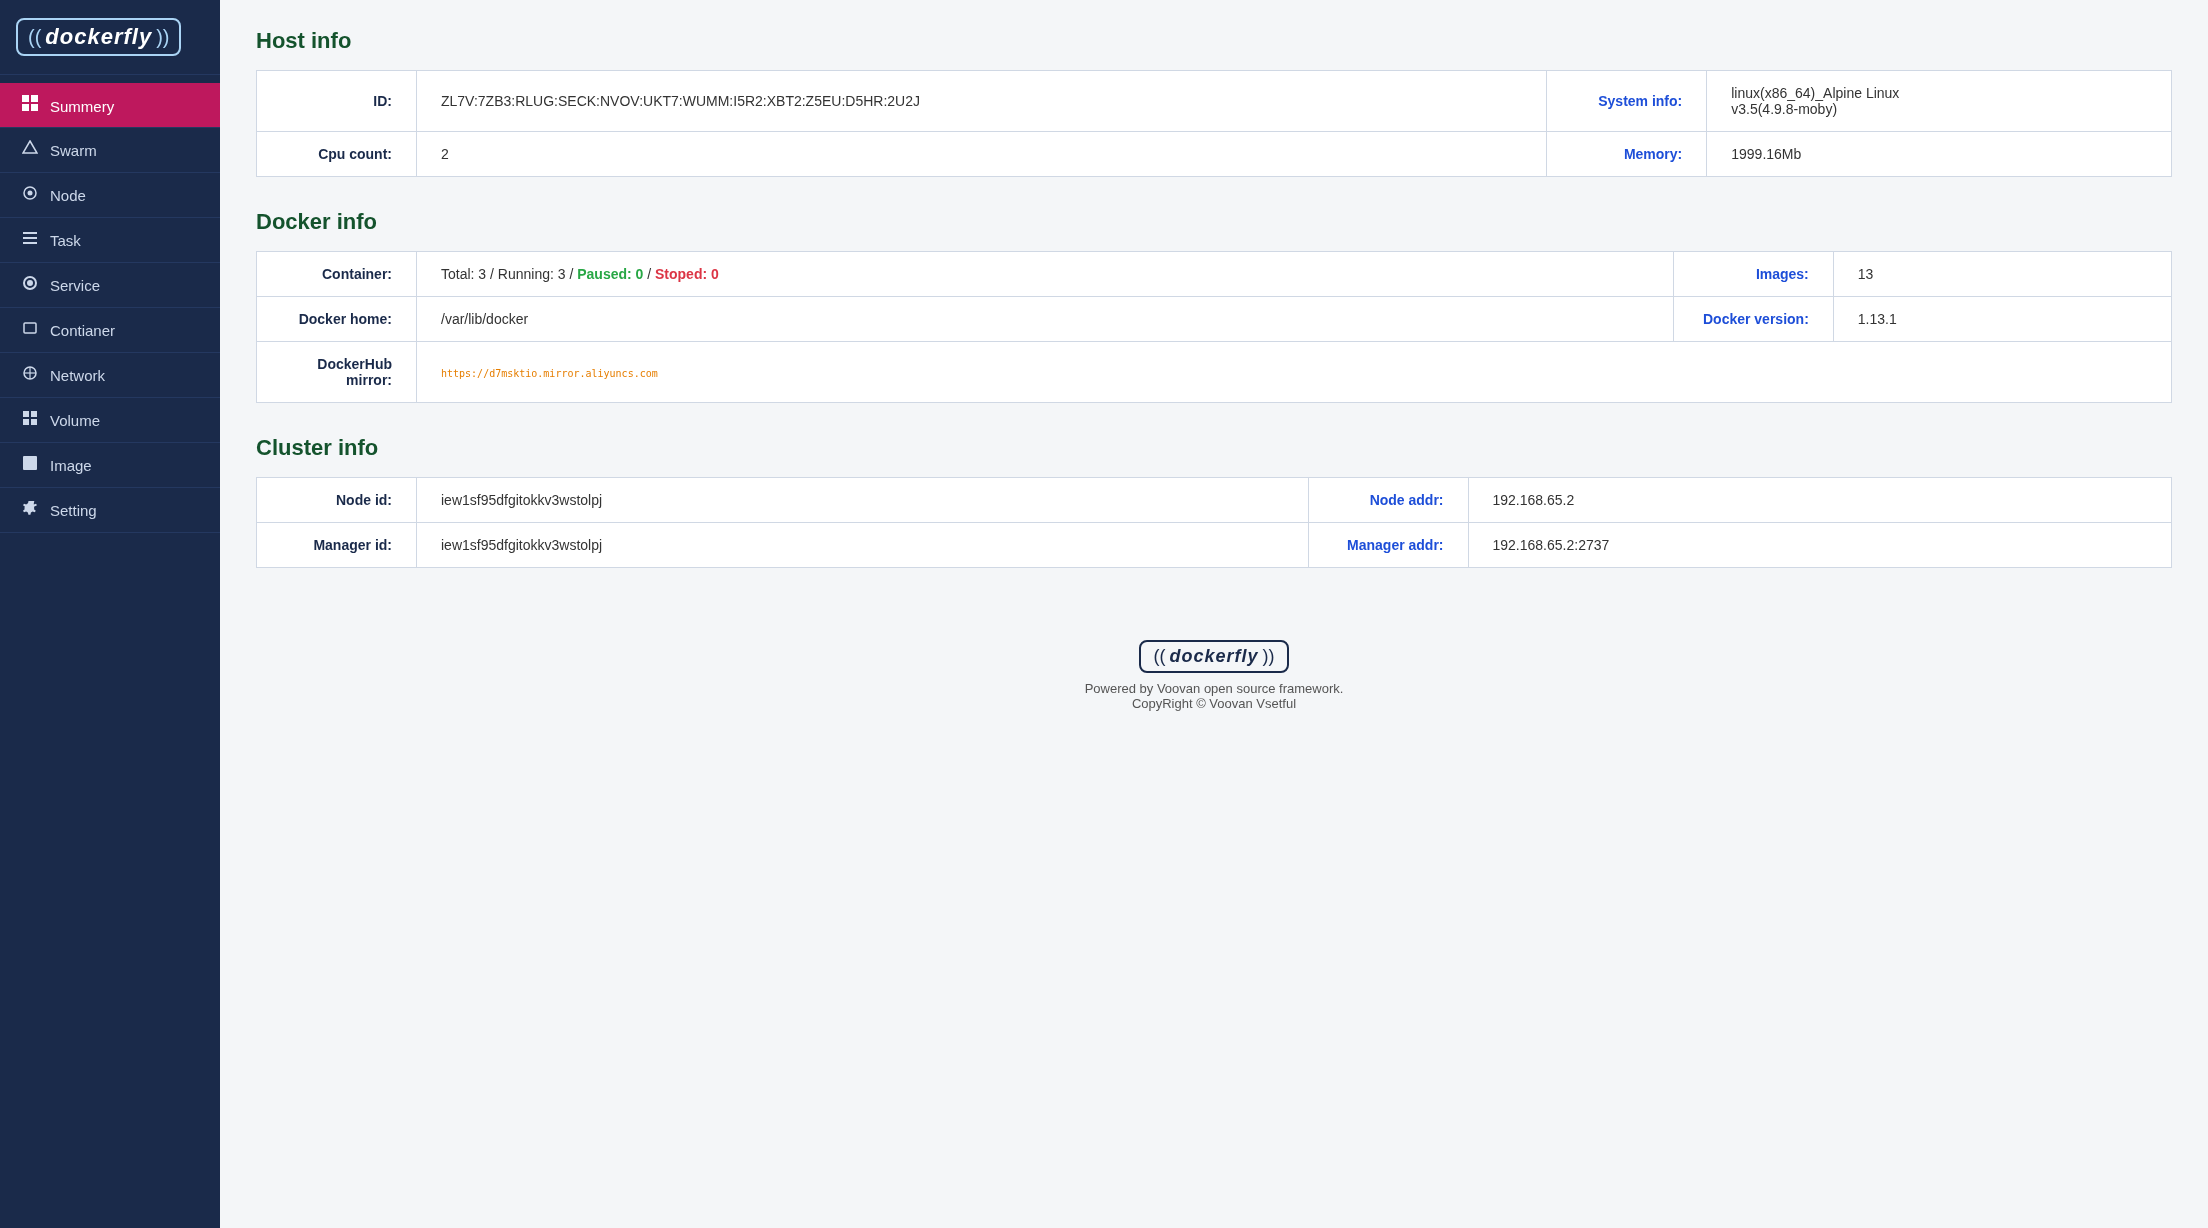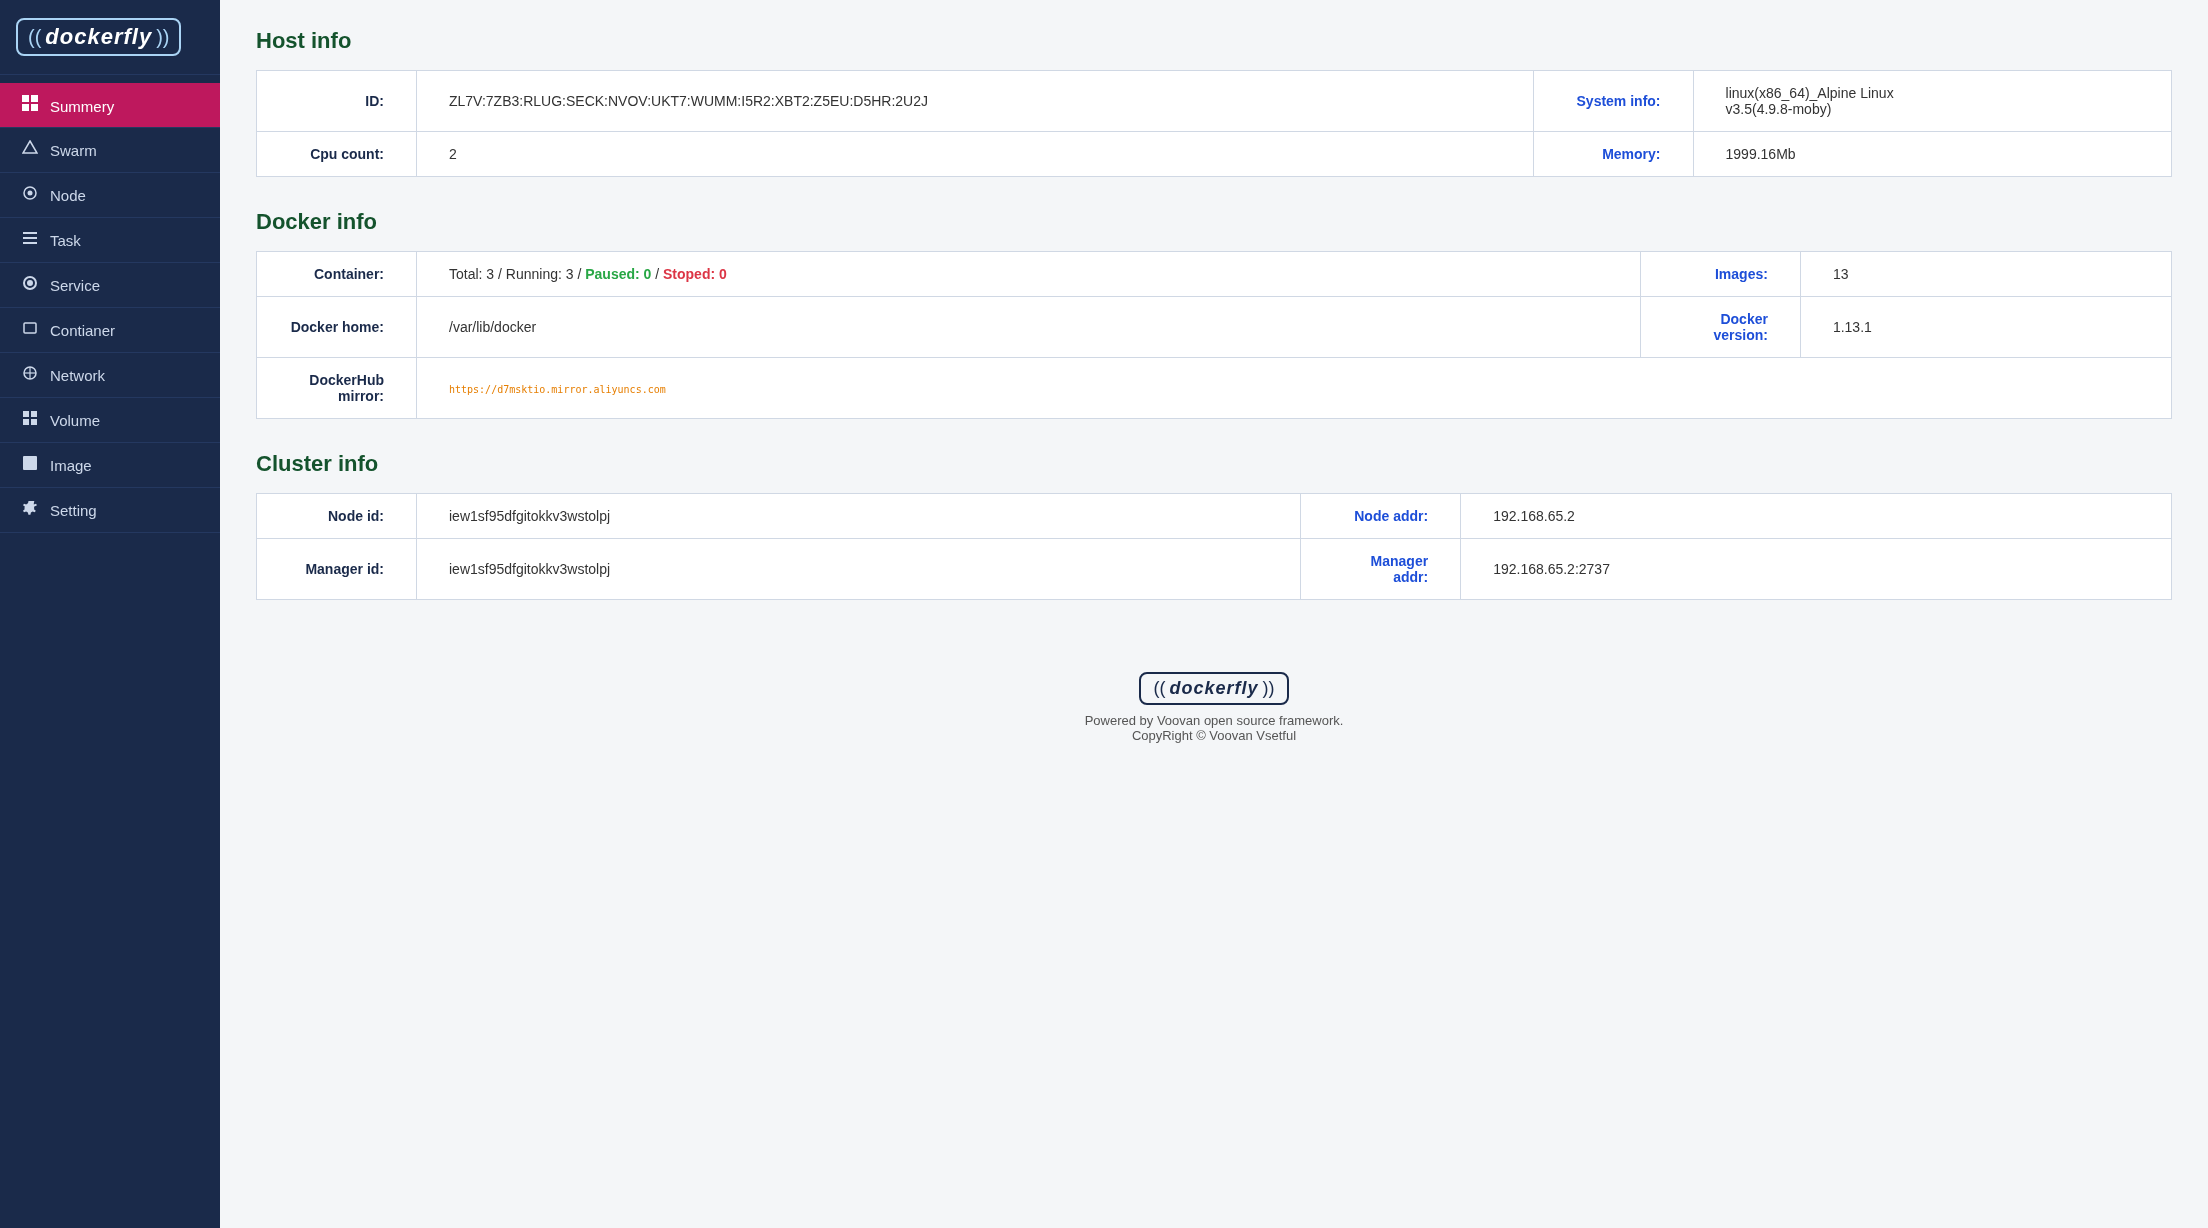--- a/index.html
+++ b/index.html
@@ -84,21 +84,21 @@
     }
 
     .info-table {
       width: 100%;
       border-collapse: collapse;
       background: #fff;
       border: 1px solid #d0d8e4;
       margin-bottom: 32px;
     }
     .info-table td {
-      padding: 14px 32px;
+      padding: 14px 24px;
       border: 1px solid #d0d8e4;
       vertical-align: middle;
     }
     .info-table td.label {
       text-align: right;
       font-weight: bold;
       color: #1a2a4a;
       width: 160px;
       background: #fff;
     }

